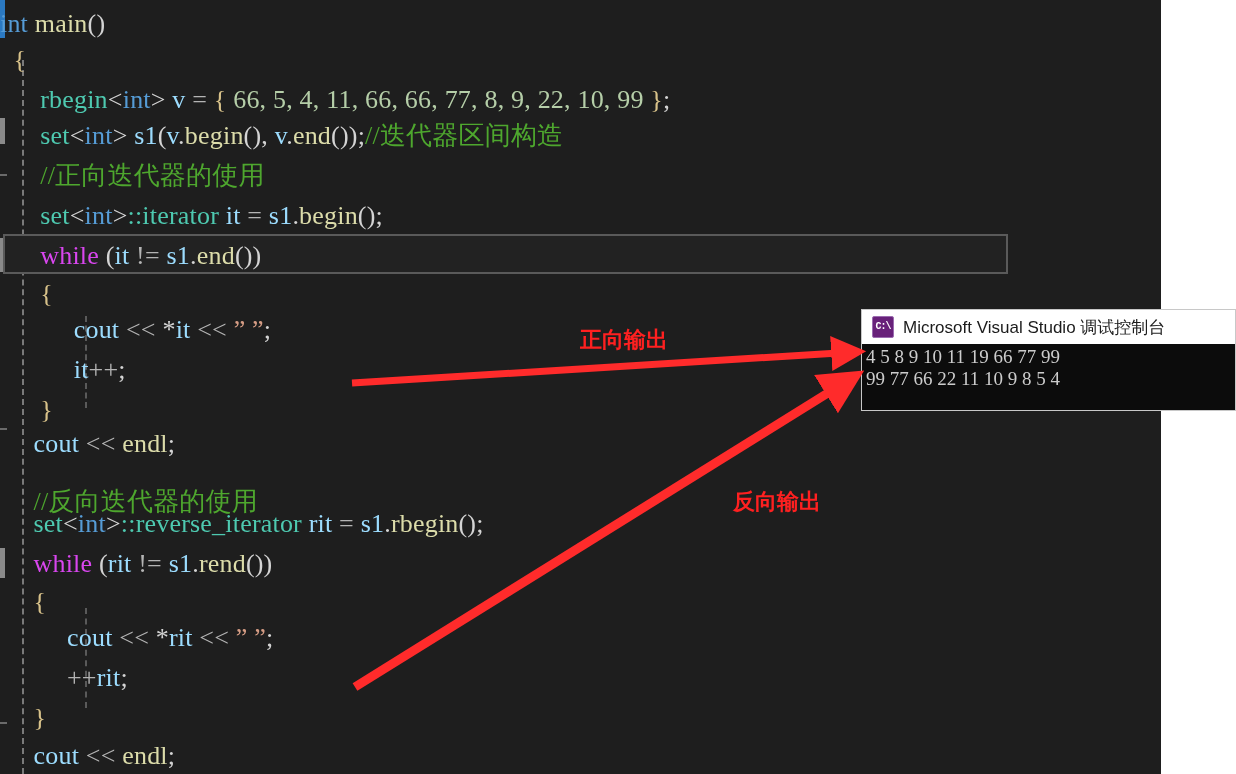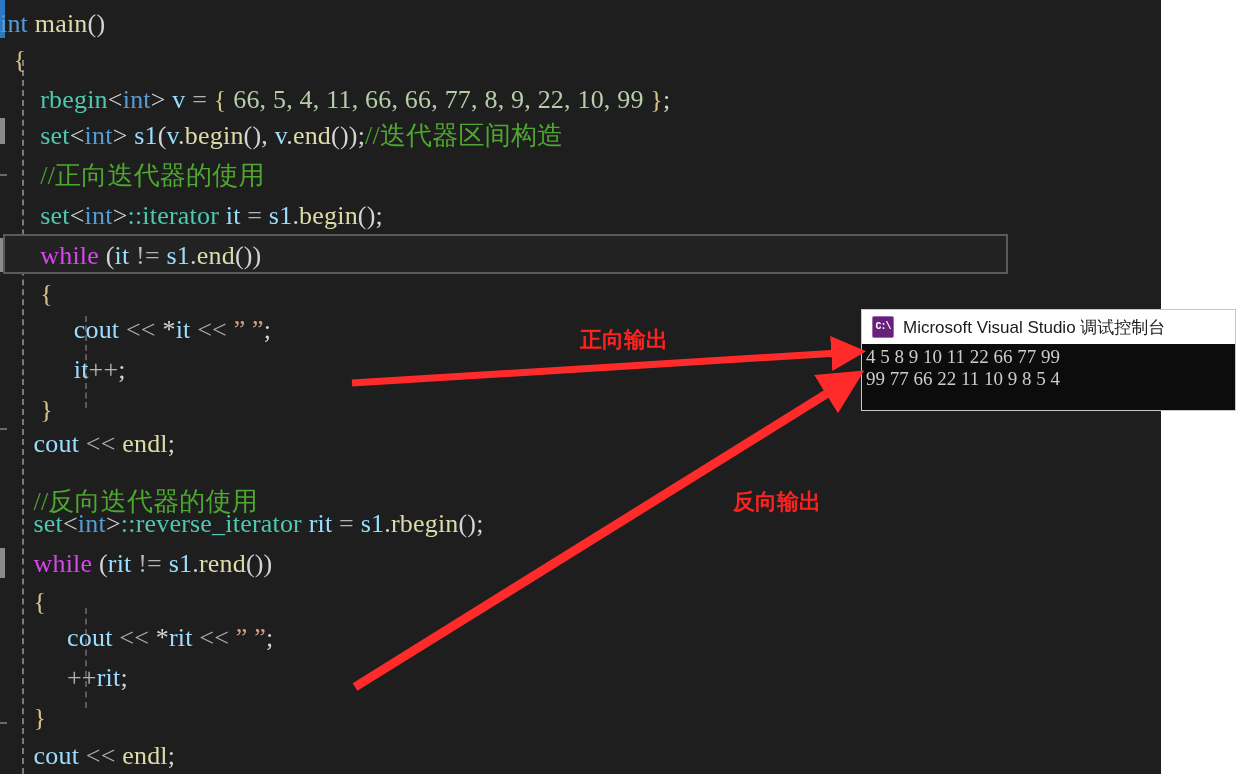--- a/index.html
+++ b/index.html
@@ -150,21 +150,21 @@
 </div>
 
 <div id="console">
   <div id="console-title">
     <div id="console-icon">
         <span>C:\</span>
       </div>
     <div id="console-title-text">Microsoft Visual Studio 调试控制台</div>
   </div>
   <div id="console-body">
-    <div class="cline">4 5 8 9 10 11 22 66 77 99</div>
+    <div class="cline">4 5 8 9 10 11 19 66 77 99</div>
     <div class="cline">99 77 66 22 11 10 9 8 5 4</div>
   </div>
 </div>
 
 <div id="ann-layer">
   <svg width="1236" height="774" style="position:absolute;left:0;top:0;">
     <defs>
       <marker id="ah" markerWidth="5" markerHeight="5" refX="3.4" refY="2.5" orient="auto">
         <polygon points="0,0 5,2.5 0,5" fill="#ff2b2b"></polygon>
       </marker>

